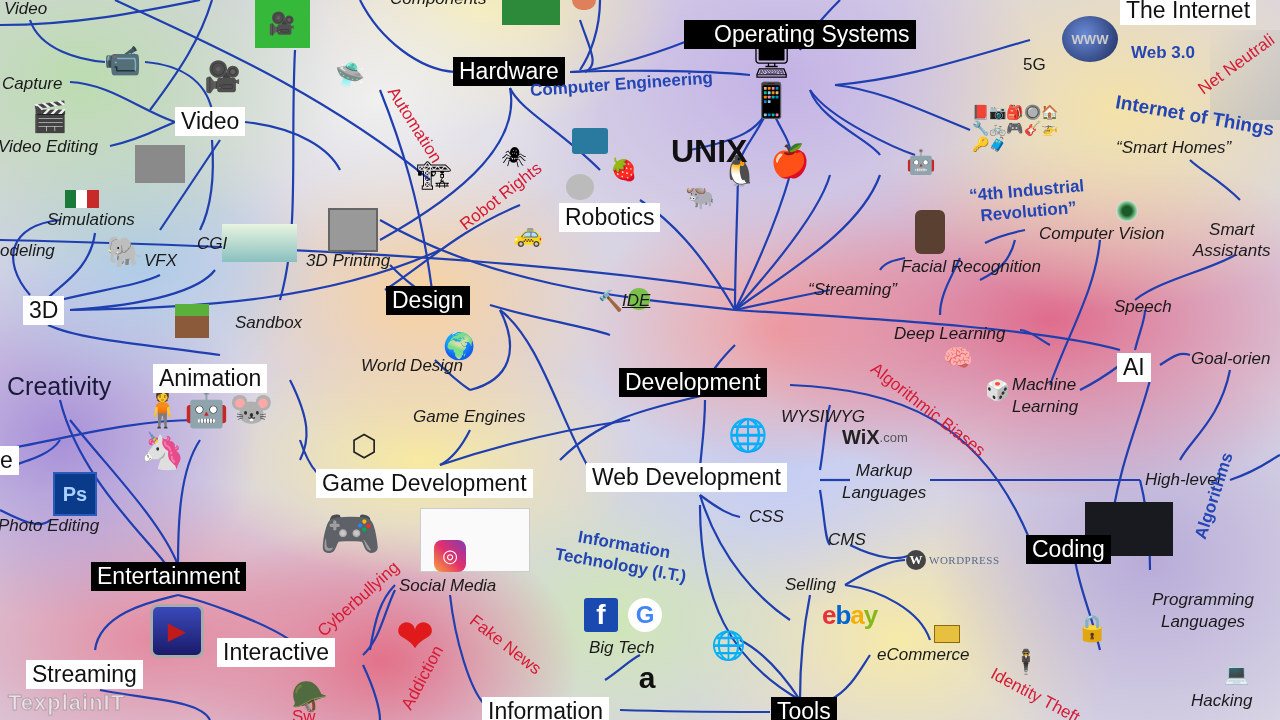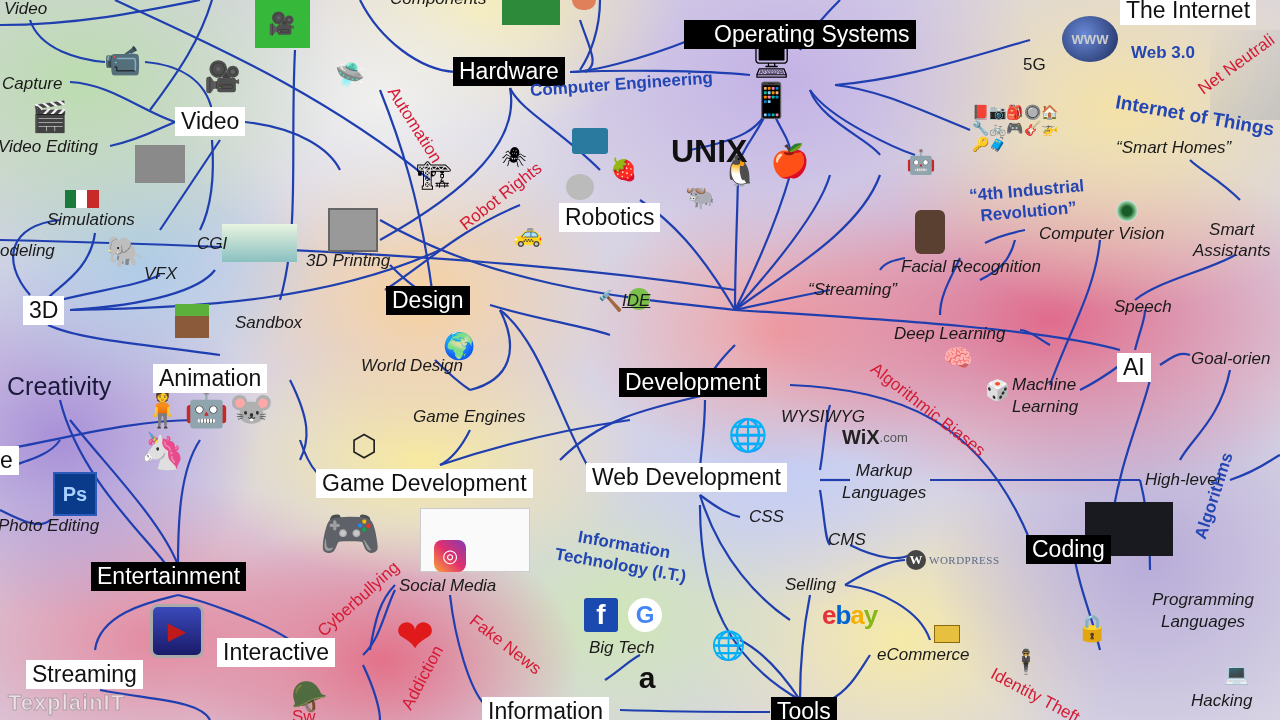--- a/index.html
+++ b/index.html
@@ -257,21 +257,21 @@
 <div class="node box-w" style="left:26px;top:660px;">Streaming</div>
 <div class="node box-w" style="left:217px;top:638px;">Interactive</div>
 <div class="node box-w" style="left:482px;top:697px;">Information</div>
 
 <div class="node it" style="left:4px;top:0;">Video</div>
 <div class="node it" style="left:2px;top:75px;">Capture</div>
 <div class="node it" style="left:-2px;top:138px;">Video Editing</div>
 <div class="node it" style="left:390px;top:-10px;">Components</div>
 <div class="node it" style="left:47px;top:211px;">Simulations</div>
 <div class="node it" style="left:0;top:242px;">odeling</div>
-<div class="node it" style="left:144px;top:252px;margin-top:13px;">VFX</div>
+<div class="node it" style="left:144px;top:252px;">VFX</div>
 <div class="node it" style="left:197px;top:235px;">CGI</div>
 <div class="node it" style="left:306px;top:252px;">3D Printing</div>
 <div class="node it" style="left:235px;top:314px;">Sandbox</div>
 <div class="node it" style="left:361px;top:357px;">World Design</div>
 <div class="node it" style="left:413px;top:408px;">Game Engines</div>
 <div class="node it" style="left:622px;top:292px;text-decoration:underline;">IDE</div>
 <div class="node it" style="left:655px;top:135px;font-style:normal;font-weight:bold;font-size:32px;color:#111;margin-left:16px;">UNIX</div>
 <div class="node it" style="left:1023px;top:56px;font-style:normal;">5G</div>
 <div class="node it" style="left:1116px;top:139px;">“Smart Homes”</div>
 <div class="node it" style="left:808px;top:281px;">“Streaming”</div>

